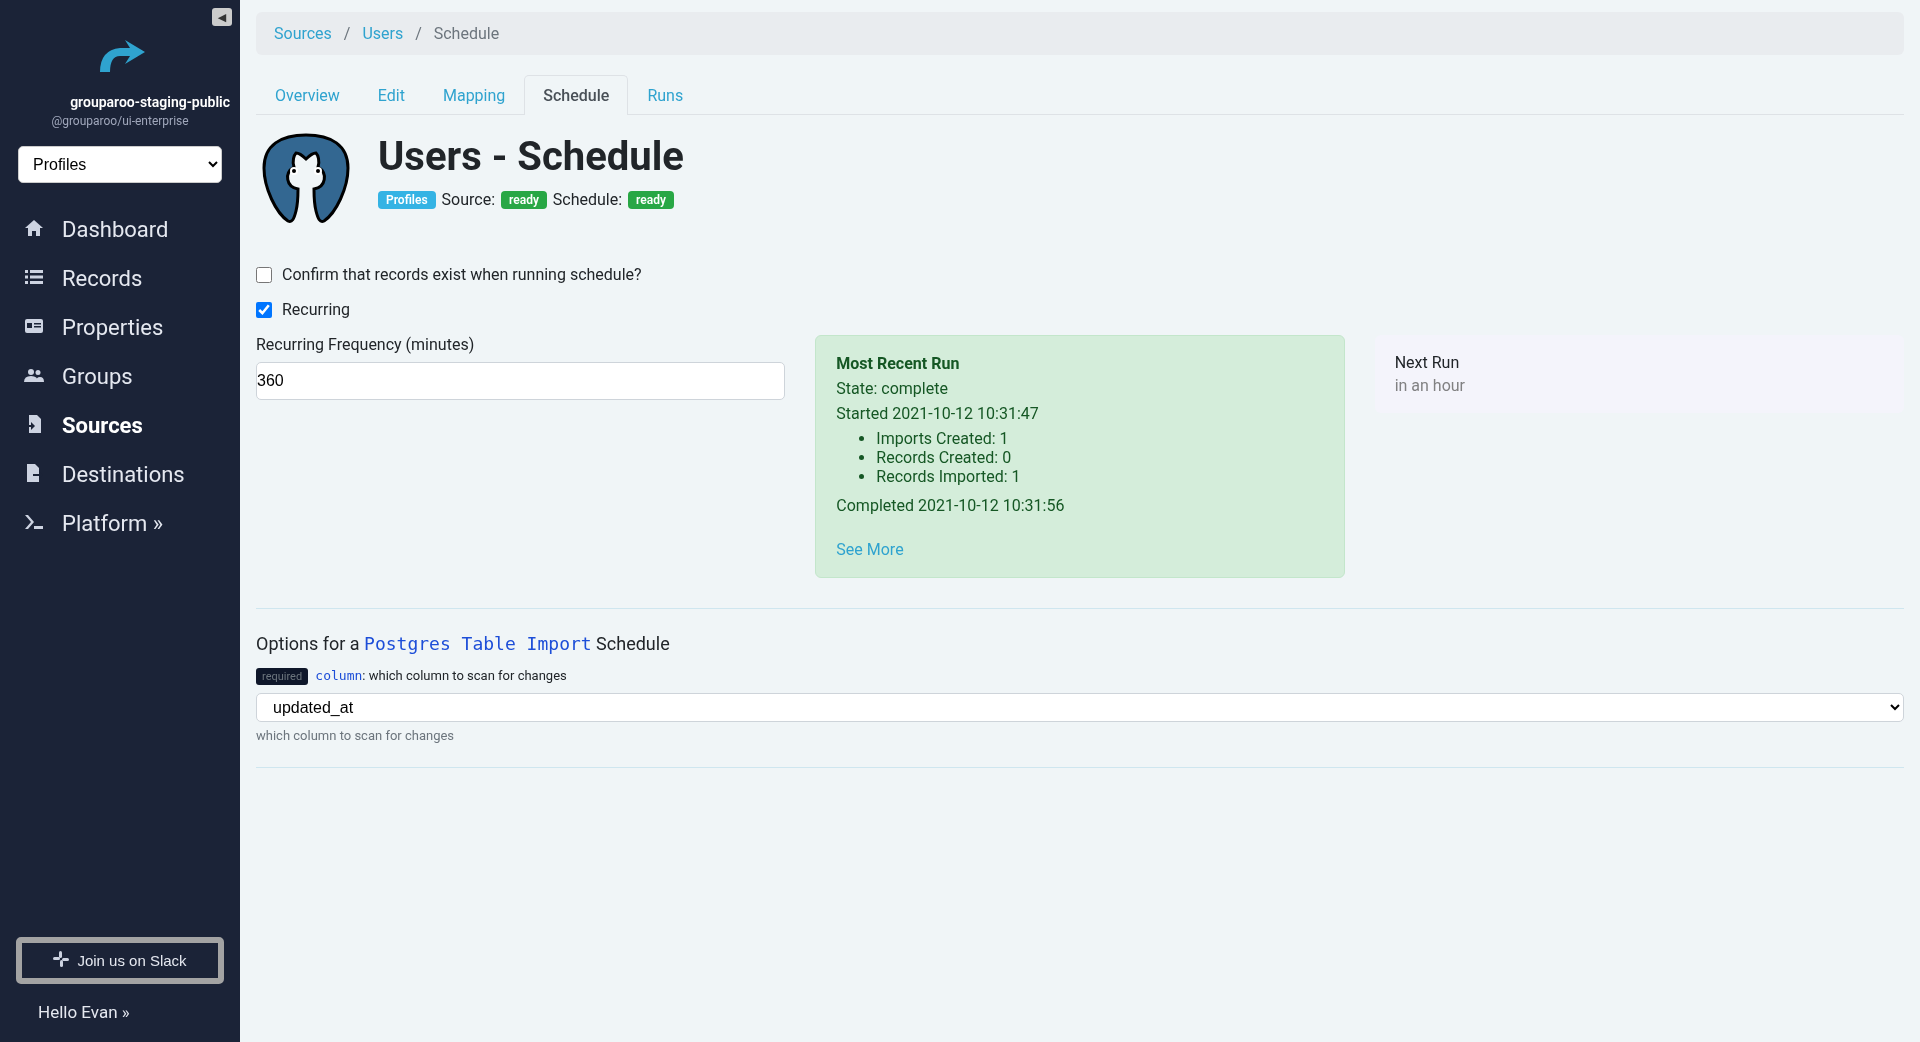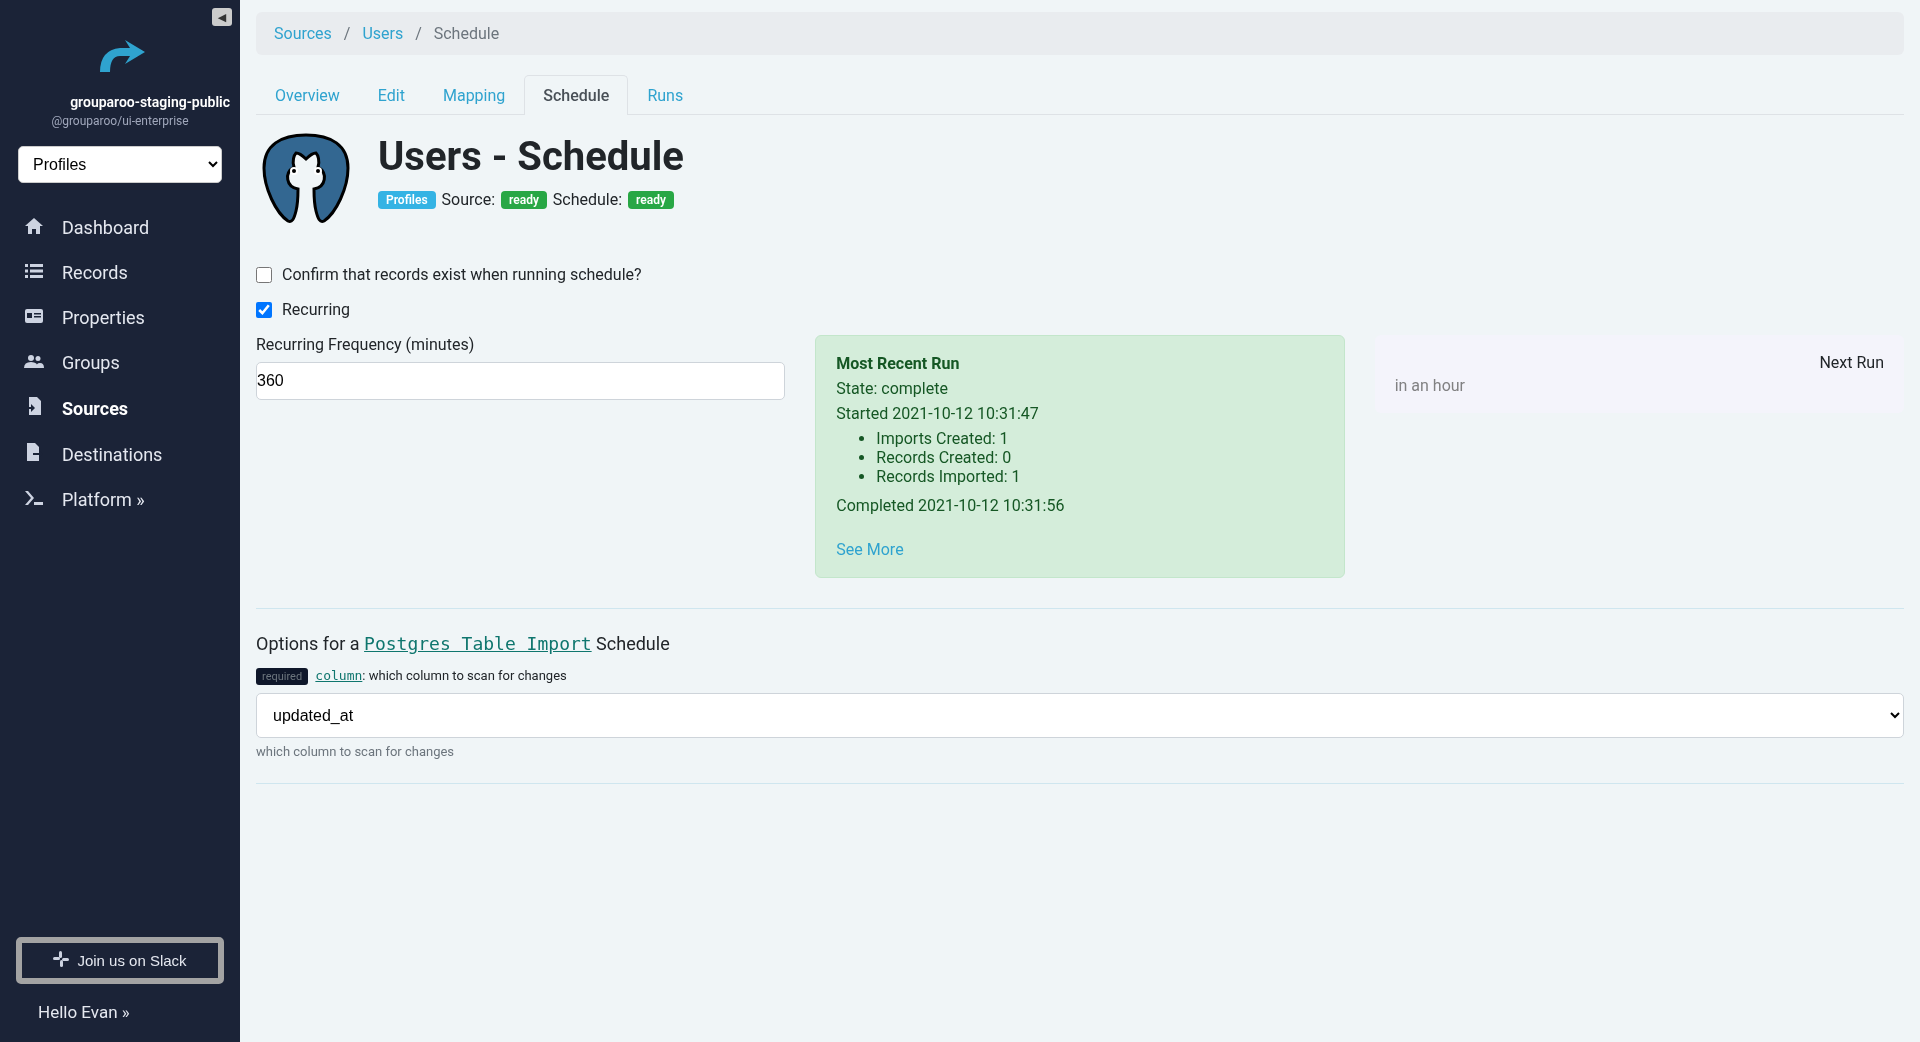--- a/index.html
+++ b/index.html
@@ -64,21 +64,21 @@
   font-size: 16px;
   background: #fff;
 }
 .sidebar-nav { flex: 1; padding: 4px 0; }
 .sidebar-item {
   display: flex;
   align-items: center;
   gap: 18px;
   padding: 12px 24px;
   color: #e5e8f0;
-  font-size: 18px;
+  font-size: 22px;
   cursor: pointer;
 }
 .sidebar-item.active { font-weight: 700; color: #fff; }
 .sidebar-item .icon {
   width: 20px;
   text-align: center;
   font-size: 16px;
   color: #cdd3e1;
 }
 .sidebar-bottom { padding: 14px 16px 20px; }
@@ -187,42 +187,41 @@
   border: 1px solid #c3e6cb;
   color: #155724;
 }
 .alert-success a { color: #2fa3cf; text-decoration: none; cursor: pointer; }
 .alert-success ul { margin: 6px 0 10px 40px; }
 .alert-success p { margin-bottom: 6px; }
 .alert-light {
   background: #f4f4fb;
   color: #818182;
 }
-.alert-light .title { color: #212529; margin-bottom: 4px; text-align: right; }
+.alert-light .title { color: #212529; margin-bottom: 4px; }
 
 hr { border: none; border-top: 1px solid #cfe6ef; margin: 24px 0; }
 
 .options-heading { font-size: 18px; margin-bottom: 14px; }
 .code-pink {
   font-family: SFMono-Regular, Menlo, Monaco, Consolas, monospace;
-  color: #0f766e;
-  text-decoration: underline;
+  color: #1d4ed8;
 }
 .option-meta { font-size: 13px; margin-bottom: 10px; }
 .req-badge {
   background: #0f172a;
   color: #6c757d;
   font-size: 11px;
   padding: 2px 6px;
   border-radius: 3px;
   margin-right: 4px;
 }
 .form-select {
   width: 100%;
-  padding: 12px 12px;
+  padding: 4px 12px;
   border: 1px solid #ced4da;
   border-radius: 5px;
   font-size: 16px;
   background: #fff;
 }
 .help-text { font-size: 13px; color: #6c757d; margin-top: 6px; }
 </style>
 </head>
 <body>
 

